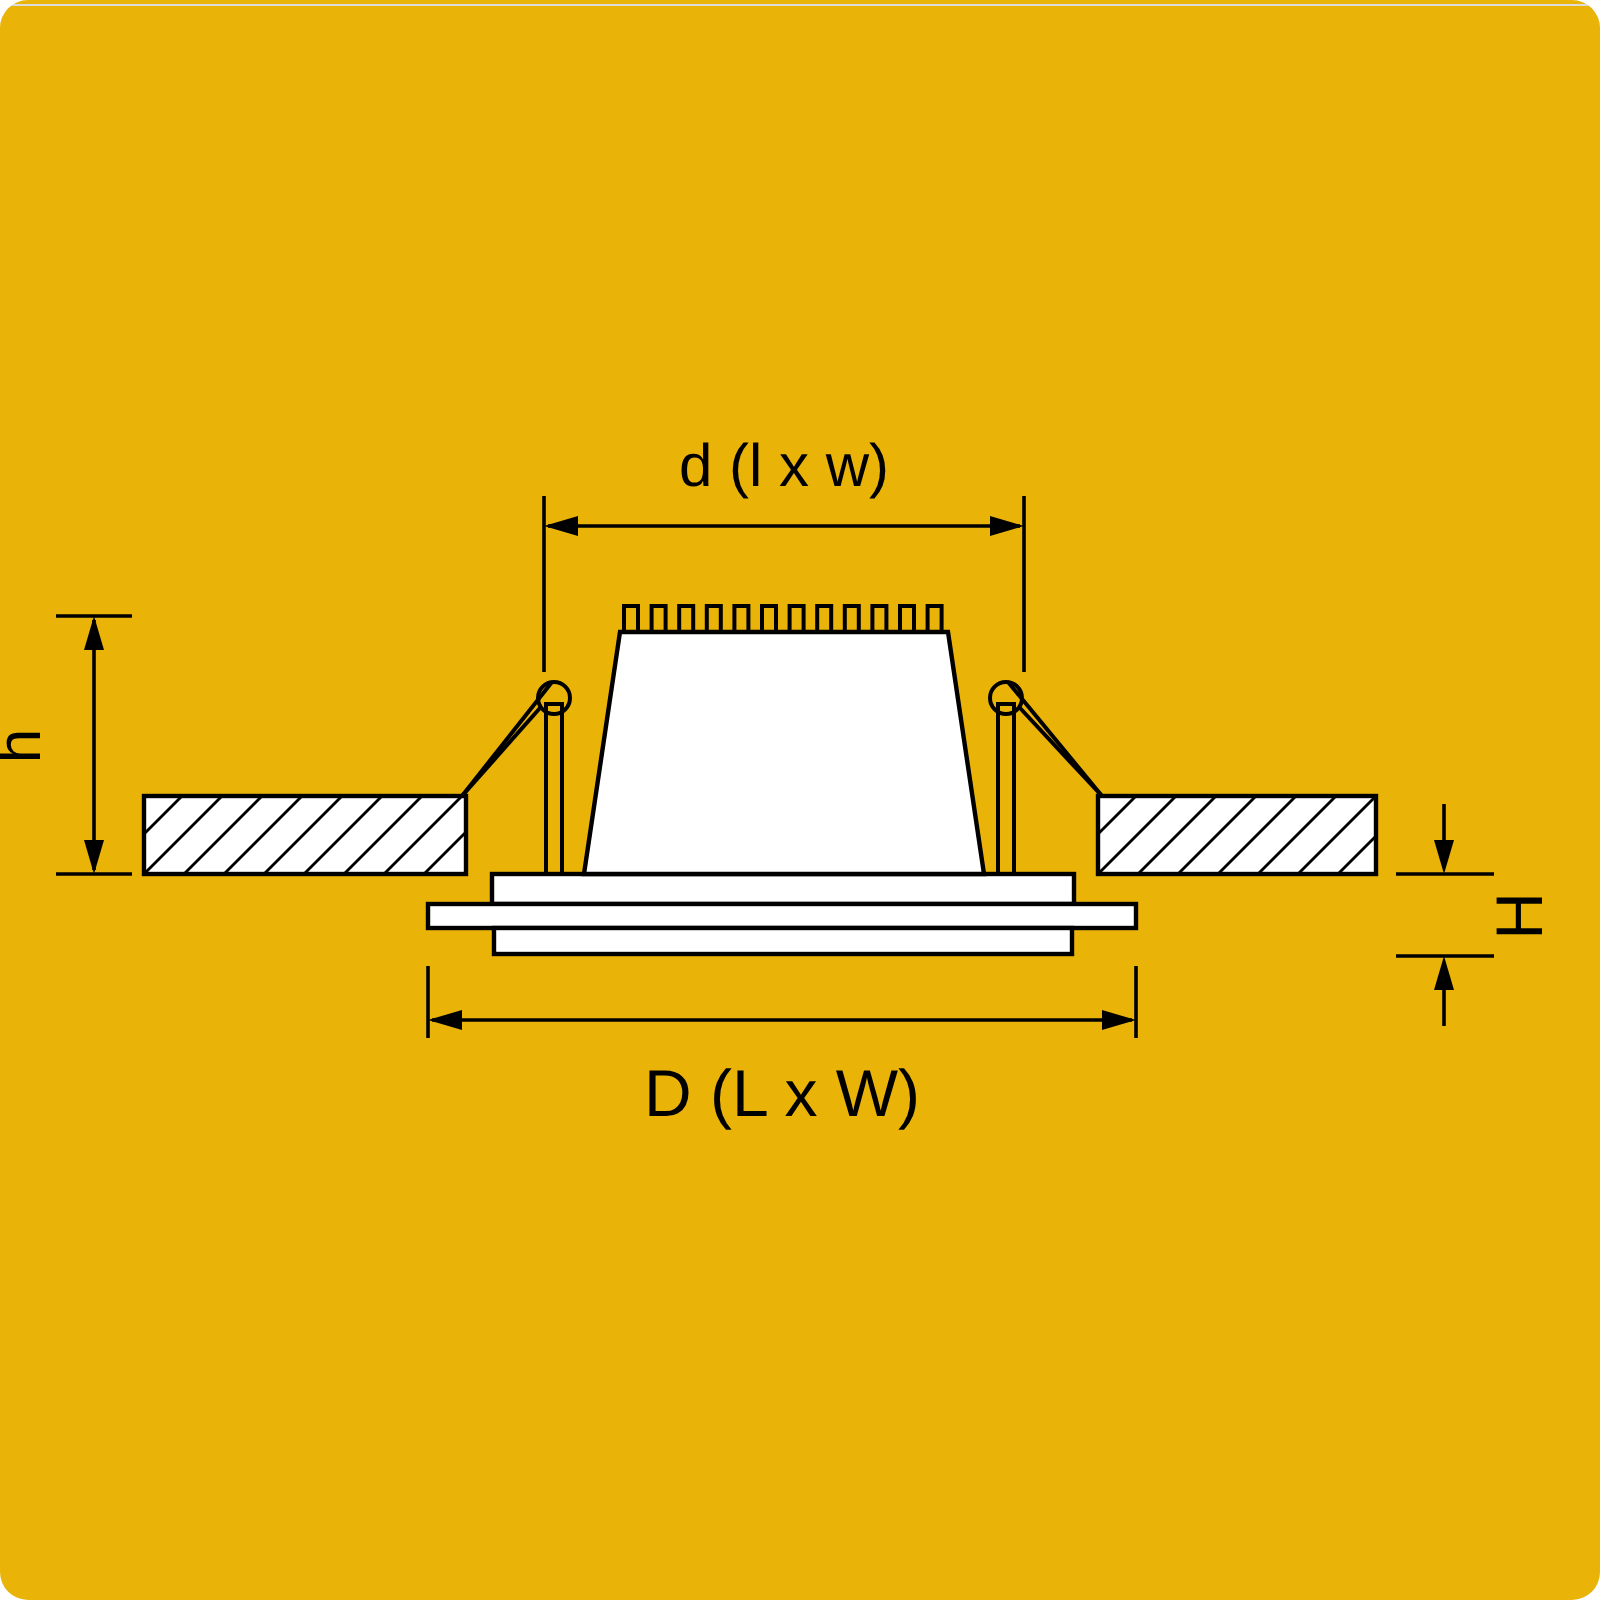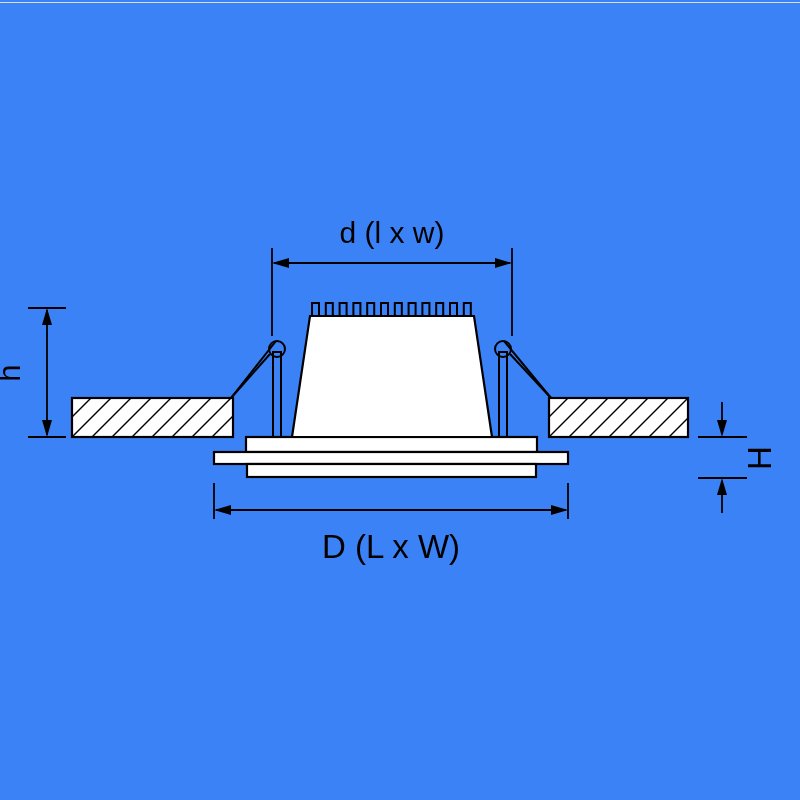--- a/index.html
+++ b/index.html
@@ -7,22 +7,23 @@
     padding: 0;
     width: 800px;
     height: 800px;
     background: #ffffff;
     font-family: "Liberation Sans", sans-serif;
   }
   .page {
     position: relative;
     width: 800px;
     height: 800px;
-    background: #3b82f6;
+    background: #eab308;
     overflow: hidden;
+    border-radius: 14px;
   }
   .top-hairline {
     position: absolute;
     top: 2px;
     left: 0;
     width: 100%;
     height: 1px;
     background: #dcdcdc;
   }
   svg { display: block; }

